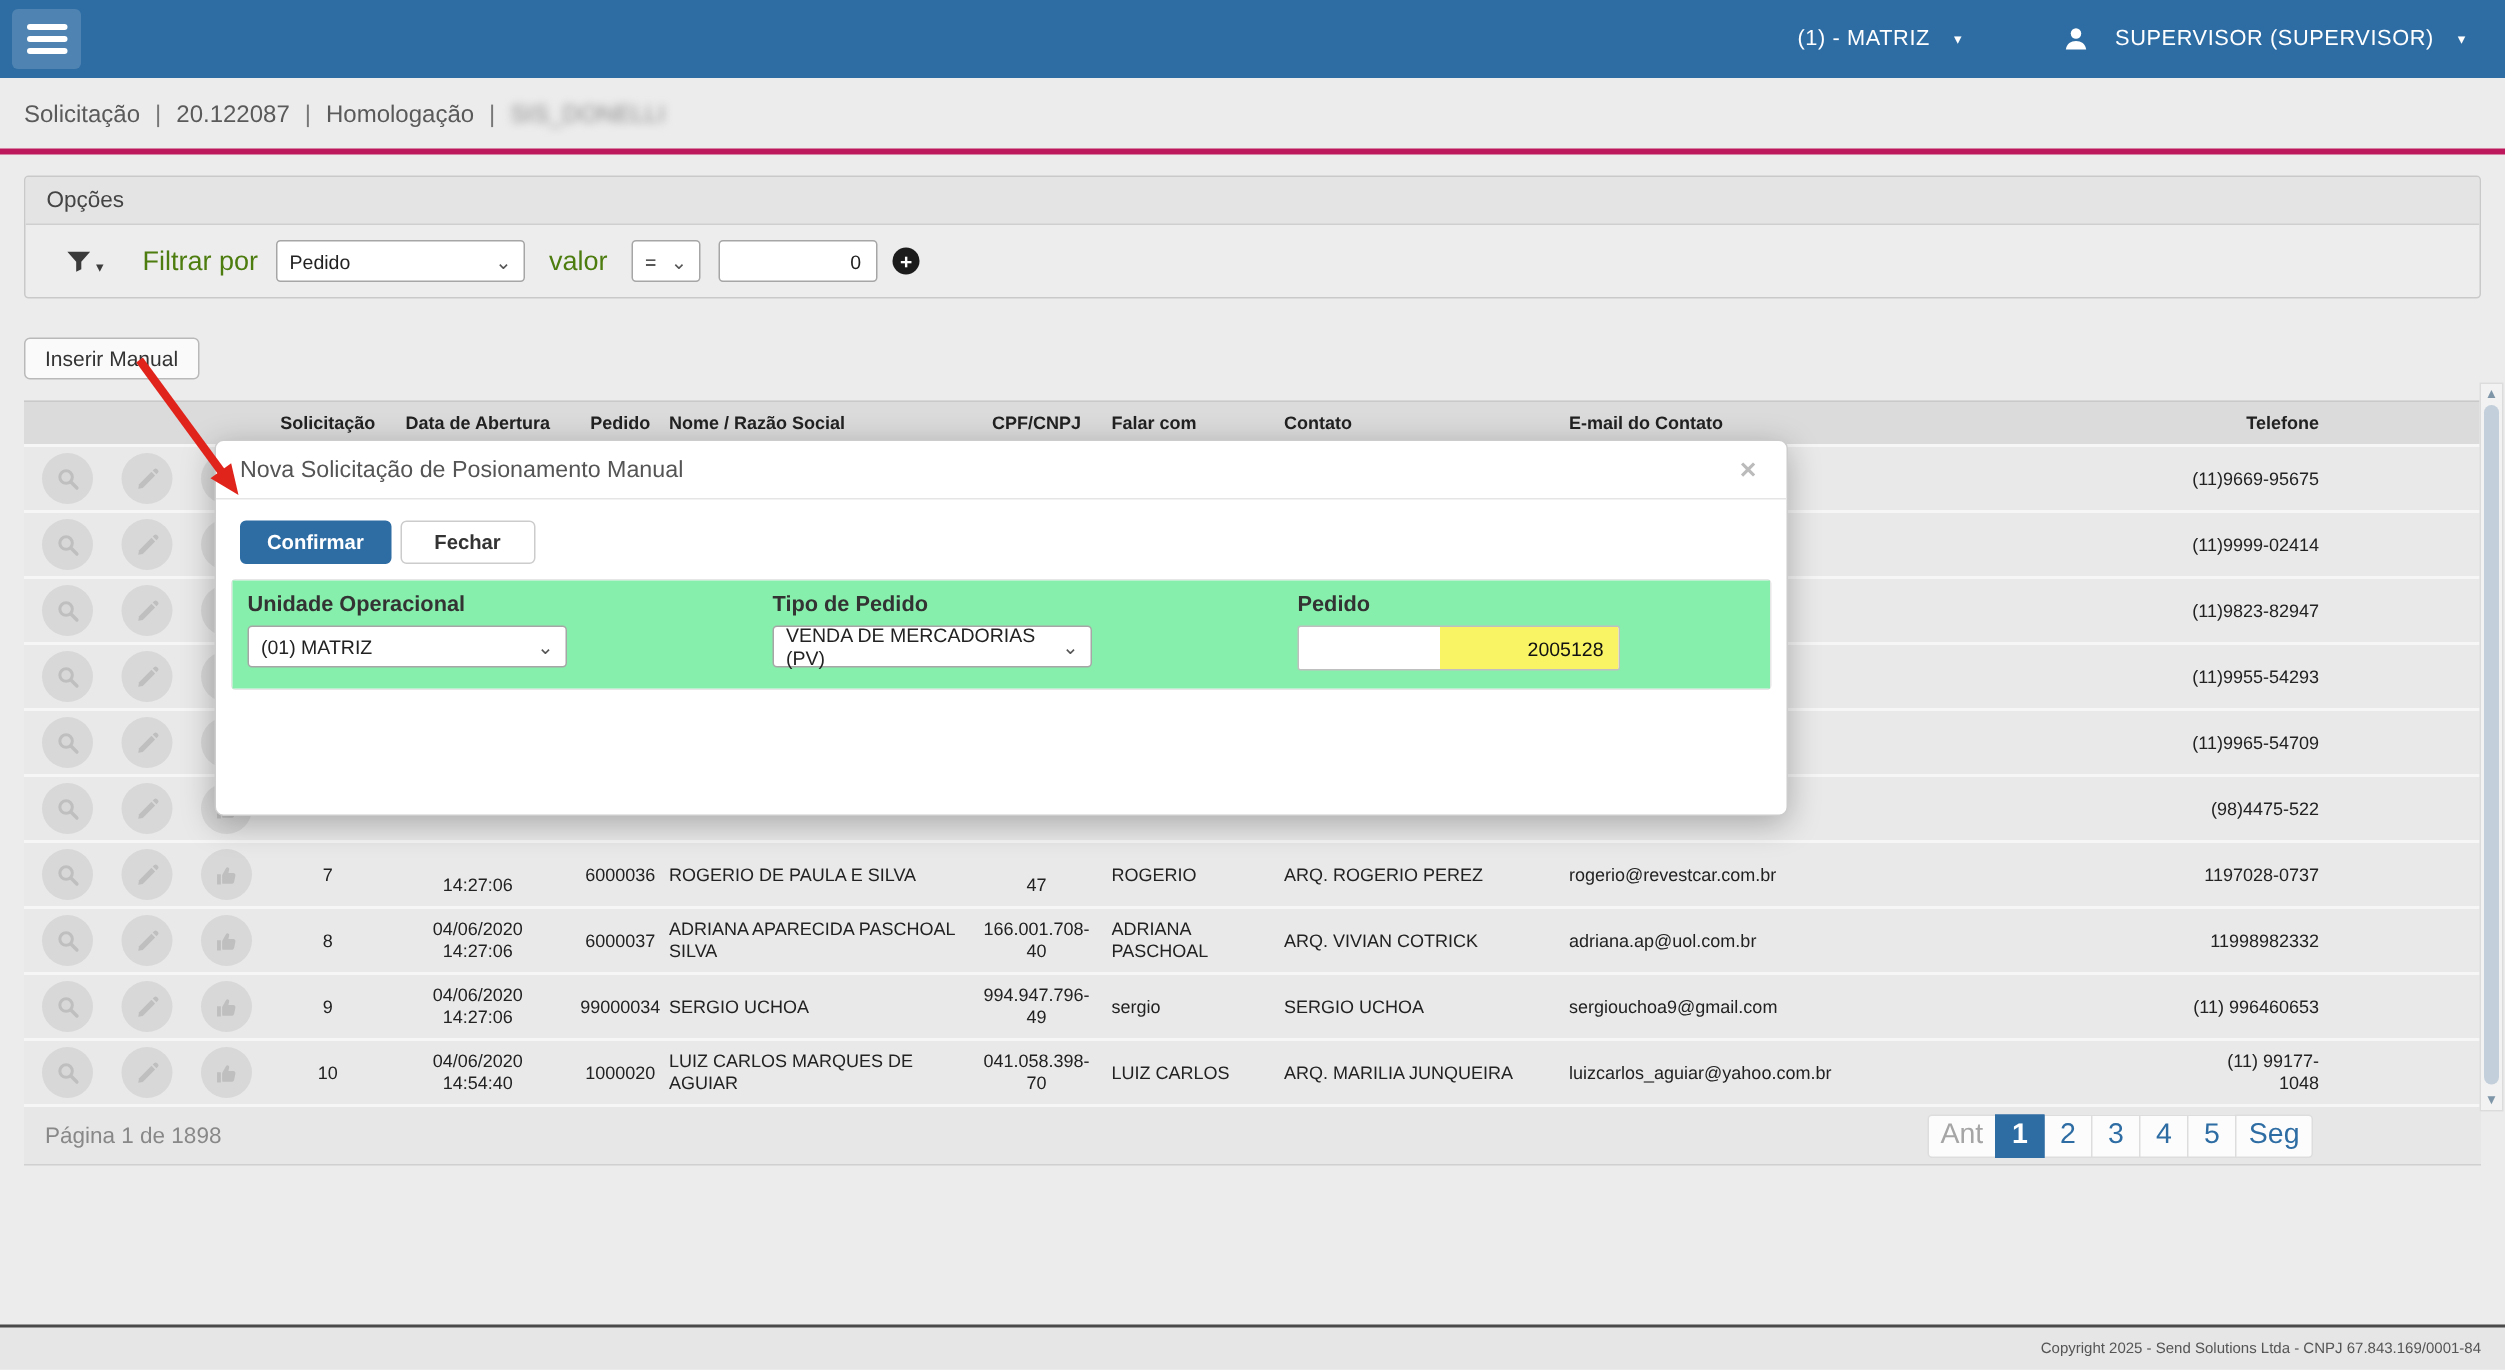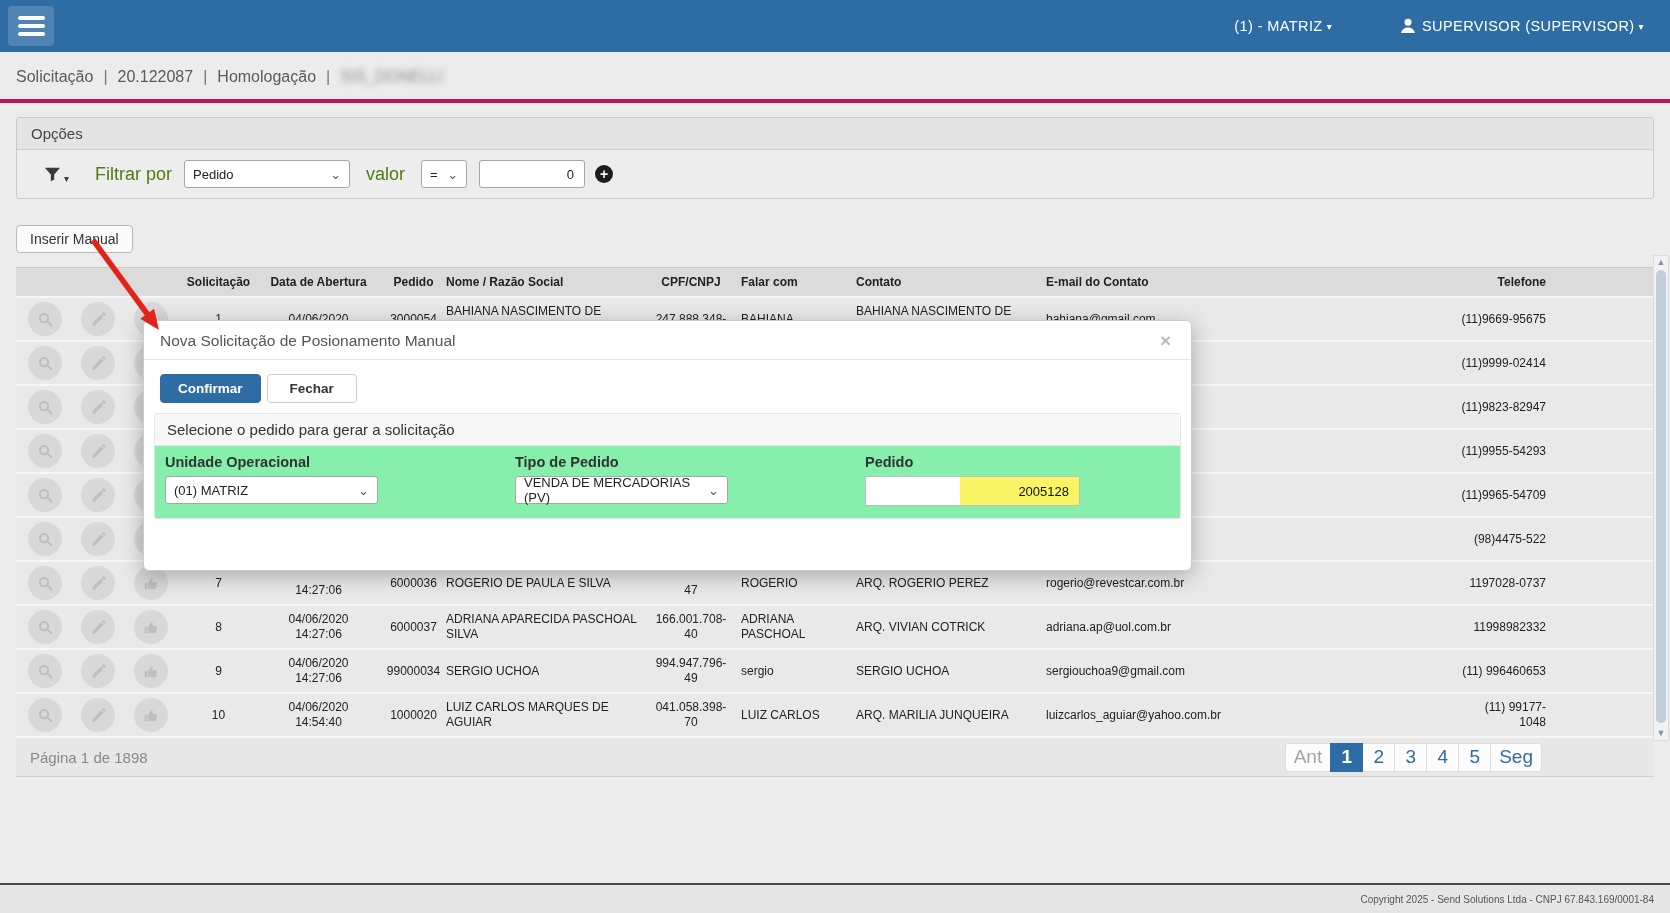--- a/index.html
+++ b/index.html
@@ -8,21 +8,21 @@
     background:#ececec;color:#333;
     font-family:"Liberation Sans", sans-serif;
   }
   button{font-family:inherit;cursor:pointer}
 
   
   .navbar{height:52px;background:var(--navbar,#2e6da4);display:flex;align-items:center;justify-content:space-between;padding:0 26px 0 8px;box-sizing:border-box}
   .hamburger{background:rgba(255,255,255,.16);border:0;border-radius:4px;width:46px;height:40px;display:flex;align-items:center;justify-content:center}
   .hicon i{display:block;width:27px;height:4px;background:#fff;border-radius:2px;margin:4px auto}
   .nav-right{display:flex;align-items:center;gap:66px;color:#fff;font-size:14.5px;letter-spacing:.4px}
-  .nav-item{display:flex;align-items:center;gap:4px;cursor:pointer;white-space:nowrap}
+  .nav-item{display:flex;align-items:center;gap:16px;cursor:pointer;white-space:nowrap}
   .caret{font-size:10px;line-height:1;transform:translateY(1px)}
   .usericon svg{width:20px;height:20px;display:block}
 
   
   .breadcrumb{padding:16px 16px 13px;font-size:16px;color:#5a5a5a;border-bottom:4px solid #be185d}
   .bsep{margin:0 10px;color:#777}
   .redacted{filter:blur(3px);color:#8a8a8a}
 
   .main{padding:0 16px;position:relative}
 
@@ -66,21 +66,21 @@
   .pbtn:last-child{border-radius:0 3px 3px 0}
   .pbtn.active{background:var(--accent,#2e6da4);color:#fff;border-color:var(--accent,#2e6da4);font-weight:bold;z-index:1}
   .pbtn.disabled{color:#a5a5a5;cursor:default}
 
   
   .scrollbar{position:absolute;left:1653px;top:255px;width:16px;height:486px;background:#f2f2f2;border:1px solid #dcdcdc;box-sizing:border-box;display:flex;flex-direction:column;align-items:center;z-index:5}
   .sb-arrow{font-size:9px;color:#7f96a8;height:13px;line-height:13px;user-select:none}
   .sb-thumb{width:10px;flex:1;background:#c3cfda;border-radius:5px;margin:1px 0 4px}
 
   
-  .modal{position:absolute;left:143px;top:320px;width:1049px;height:251px;background:#fff;border:1px solid #ccc;border-radius:6px;box-shadow:0 5px 22px rgba(0,0,0,.28);z-index:40;box-sizing:border-box}
+  .modal{position:absolute;left:143px;top:293px;width:1049px;height:251px;background:#fff;border:1px solid #ccc;border-radius:6px;box-shadow:0 5px 22px rgba(0,0,0,.28);z-index:40;box-sizing:border-box}
   .modal-h{display:flex;justify-content:space-between;align-items:center;padding:10px 16px 9px;border-bottom:1px solid #e5e5e5}
   .modal-title{font-size:15.5px;color:#555}
   .modal-x{color:#bbb;font-size:19px;font-weight:bold;border:0;background:none;line-height:1;padding:0 4px}
   .modal-btns{display:flex;gap:6px;margin:14px 16px 10px}
   .btn-primary{background:var(--accent,#2e6da4);color:#fff;border:1px solid var(--accent,#2e6da4);border-radius:4px;padding:6px 17px;font-weight:bold;font-size:13.5px}
   .btn-default{background:#fff;color:#333;border:1px solid #ccc;border-radius:4px;padding:6px 22px;font-weight:bold;font-size:13.5px}
   .msection{margin:8px 10px 0;border:1px solid #e6e6e6;border-radius:3px}
   .msection-h{background:#f7f7f7;padding:7px 12px;font-size:15px;color:#333;border-bottom:1px solid #e6e6e6}
   .msection-b{display:grid;grid-template-columns:350px 350px 1fr;padding:8px 10px 12px;background:#86efac}
   .fgroup label{display:block;font-weight:bold;font-size:14.5px;color:#333;margin-bottom:6px}
@@ -532,21 +532,20 @@
 <div class="modal">
   <div class="modal-h">
     <span class="modal-title">Nova Solicitação de Posionamento Manual</span>
     <button class="modal-x">×</button>
   </div>
   <div class="modal-btns">
     <button class="btn-primary">Confirmar</button>
     <button class="btn-default">Fechar</button>
   </div>
   <div class="msection">
-    <div class="msection-h">Selecione o pedido para gerar a solicitação</div>
     <div class="msection-b">
       <div class="fgroup">
         <label>Unidade Operacional</label>
         <div class="sel sel-modal">
           <span>(01) MATRIZ</span>
           <span class="chev">⌄</span>
         </div>
       </div>
       <div class="fgroup">
         <label>Tipo de Pedido</label>

